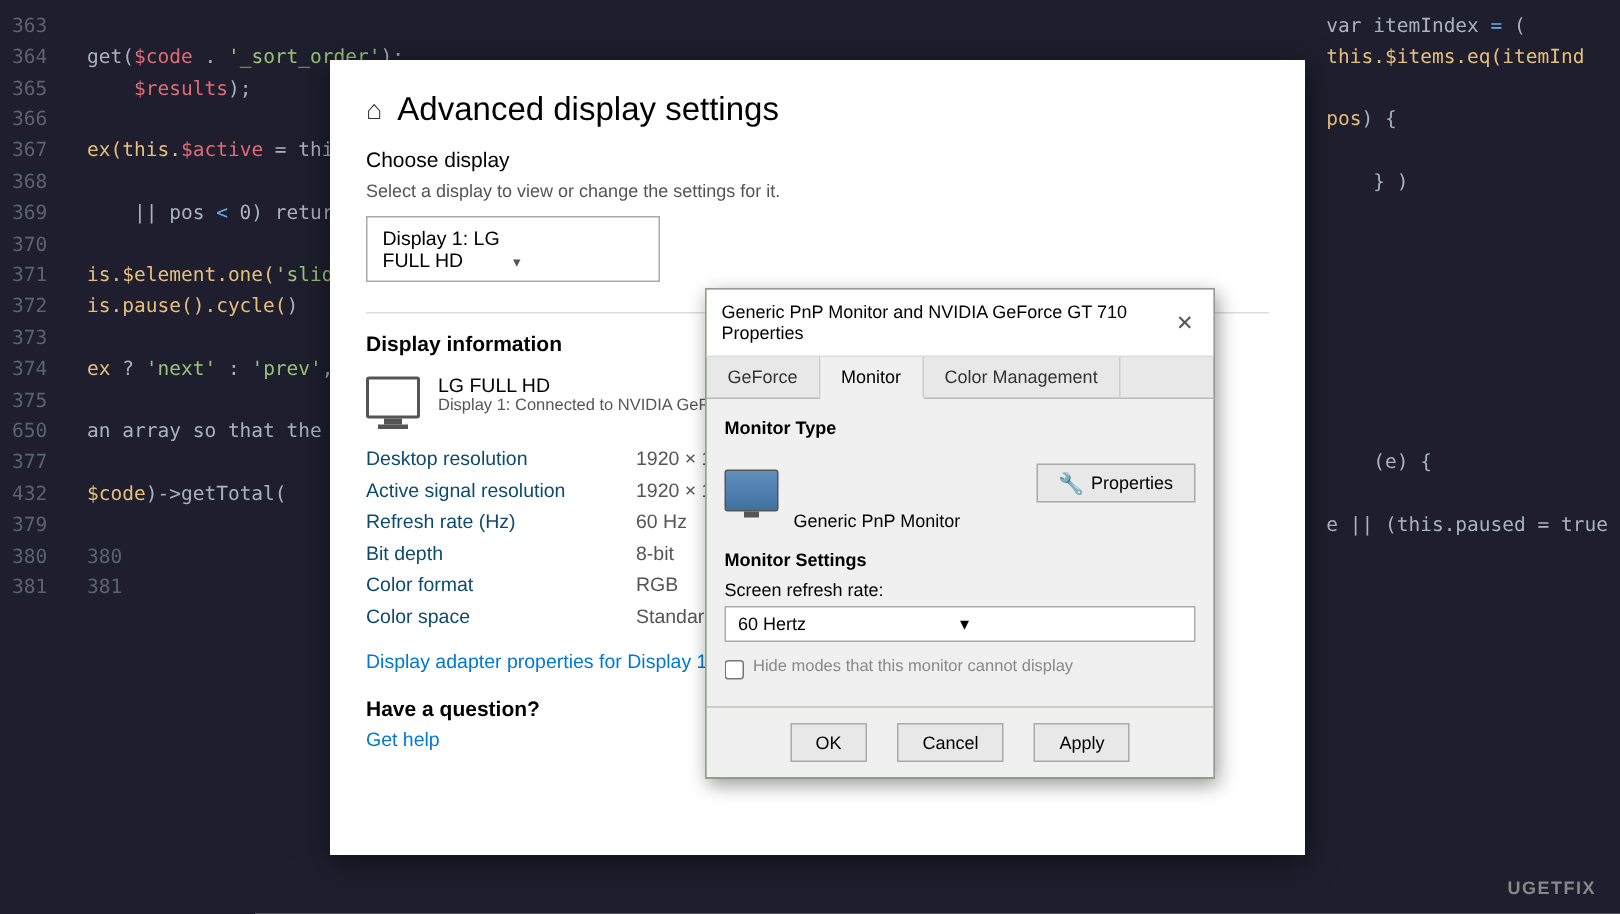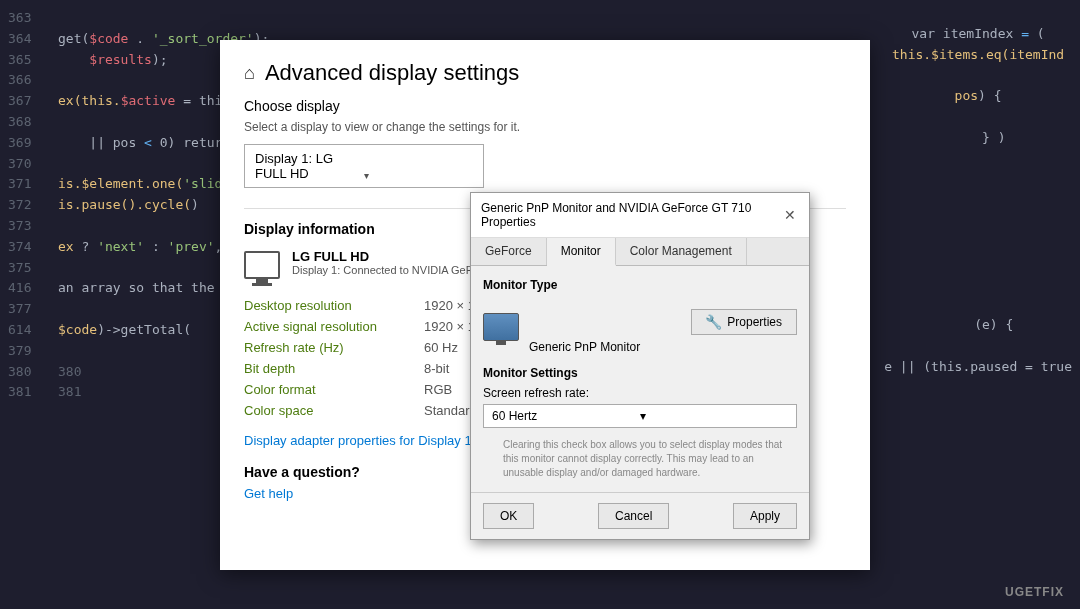--- a/index.html
+++ b/index.html
@@ -96,21 +96,21 @@
       font-size: 12px;
       color: #555;
       margin-bottom: 10px;
     }
 
     .display-dropdown {
       display: flex;
       align-items: flex-end;
       border: 1px solid #aaa;
       padding: 6px 10px;
-      width: 240px;
+      width: 196px;
       cursor: pointer;
       font-size: 13px;
       color: #000;
       background: #fff;
       margin-bottom: 20px;
     }
 
     .display-dropdown span {
       flex: 1;
     }
@@ -165,37 +165,37 @@
       bottom: -9px;
       left: 50%;
       transform: translateX(-50%);
       width: 20px;
       height: 3px;
       background: #555;
     }
 
     .monitor-name {
       font-size: 13px;
-      font-weight: 700;
+      font-weight: 400;
       color: #000;
     }
 
     .monitor-desc {
       font-size: 11px;
       color: #555;
     }
 
     .info-table {
       width: 100%;
       border-collapse: collapse;
       font-size: 13px;
     }
 
     .info-table tr td:first-child {
-      color: #4d7c0f;
+      color: #0c4a6e;
       padding: 3px 0;
       width: 180px;
     }
 
     .info-table tr td:last-child {
       color: #555;
     }
 
     .link-blue {
       color: #0078d4;
@@ -383,22 +383,22 @@
 
     .checkbox-desc {
       font-size: 10px;
       color: #888;
       margin-left: 20px;
       line-height: 1.4;
     }
 
     .dialog-footer {
       display: flex;
-      justify-content: space-between;
-      gap: 8px;
+      justify-content: center;
+      gap: 20px;
       padding: 10px 12px;
       background: #f0f0f0;
       border-top: 1px solid #ccc;
     }
 
     .dialog-btn {
       padding: 5px 16px;
       font-size: 12px;
       border: 1px solid #aaa;
       background: #e8e8e8;
@@ -417,23 +417,23 @@
 <span class="c-gray">366</span>
 <span class="c-gray">367</span>
 <span class="c-gray">368</span>
 <span class="c-gray">369</span>
 <span class="c-gray">370</span>
 <span class="c-gray">371</span>
 <span class="c-gray">372</span>
 <span class="c-gray">373</span>
 <span class="c-gray">374</span>
 <span class="c-gray">375</span>
-<span class="c-gray">416</span>
+<span class="c-gray">650</span>
 <span class="c-gray">377</span>
-<span class="c-gray">614</span>
+<span class="c-gray">432</span>
 <span class="c-gray">379</span>
 <span class="c-gray">380</span>
 <span class="c-gray">381</span></pre>
 
   <pre style="position:absolute; left:50px; top:0; font-family:Consolas,monospace; font-size:13px; line-height:1.6; padding:8px;"><span class="c-gray">        </span>
 <span class="c-white">get(</span><span class="c-pink">$code</span><span class="c-white"> . </span><span class="c-green">'_sort_order'</span><span class="c-white">);</span>
 <span class="c-white">    </span><span class="c-pink">$results</span><span class="c-white">);</span>
 <span class="c-white">    </span>
 <span class="c-yellow">ex(this.</span><span class="c-pink">$active</span><span class="c-white"> = this.</span>
 <span class="c-white">    </span>
@@ -444,21 +444,21 @@
 <span class="c-white">    </span>
 <span class="c-yellow">ex </span><span class="c-white">? </span><span class="c-green">'next'</span><span class="c-white"> : </span><span class="c-green">'prev'</span><span class="c-white">,</span>
 <span class="c-white">    </span>
 <span class="c-white">an array so that the</span>
 <span class="c-white">    </span>
 <span class="c-yellow">$code</span><span class="c-white">)-&gt;getTotal(</span>
 <span class="c-white">    </span>
 <span class="c-gray">380</span>
 <span class="c-gray">381</span></pre>
 
-  <pre style="position:absolute; right:0; top:16px; font-family:Consolas,monospace; font-size:13px; line-height:1.6; padding:8px; text-align:center;"><span class="c-white">var itemIndex </span><span class="c-blue">=</span><span class="c-white"> (</span>
+  <pre style="position:absolute; right:0; top:0; font-family:Consolas,monospace; font-size:13px; line-height:1.6; padding:8px; text-align:left;"><span class="c-white">var itemIndex </span><span class="c-blue">=</span><span class="c-white"> (</span>
 <span class="c-yellow">this.$items.eq(itemInd</span>
 <span class="c-white">    </span>
 <span class="c-yellow">pos</span><span class="c-white">) {</span>
 <span class="c-white">    </span>
 <span class="c-white">    } )</span>
 <span class="c-white">    </span>
 <span class="c-white">    </span>
 <span class="c-white">    </span>
 <span class="c-white">    </span>
 <span class="c-white">    </span>
@@ -558,21 +558,24 @@
       </button>
     </div>
 
     <div class="monitor-settings-title">Monitor Settings</div>
     <div class="refresh-label">Screen refresh rate:</div>
     <div class="refresh-dropdown">
       <span>60 Hertz</span>
       <span>▾</span>
     </div>
 
-    <div class="checkbox-desc">Clearing this check box allows you to select display modes that this monitor cannot display correctly. This may lead to an unusable display and/or damaged hardware.</div>
+    <div class="checkbox-row">
+      <input type="checkbox" style="">
+      <span class="checkbox-label">Hide modes that this monitor cannot display</span>
+    </div>
   </div>
 
   <div class="dialog-footer">
     <button class="dialog-btn">OK</button>
     <button class="dialog-btn">Cancel</button>
     <button class="dialog-btn">Apply</button>
   </div>
 </div>
 
 <div class="watermark">UGETFIX</div>

